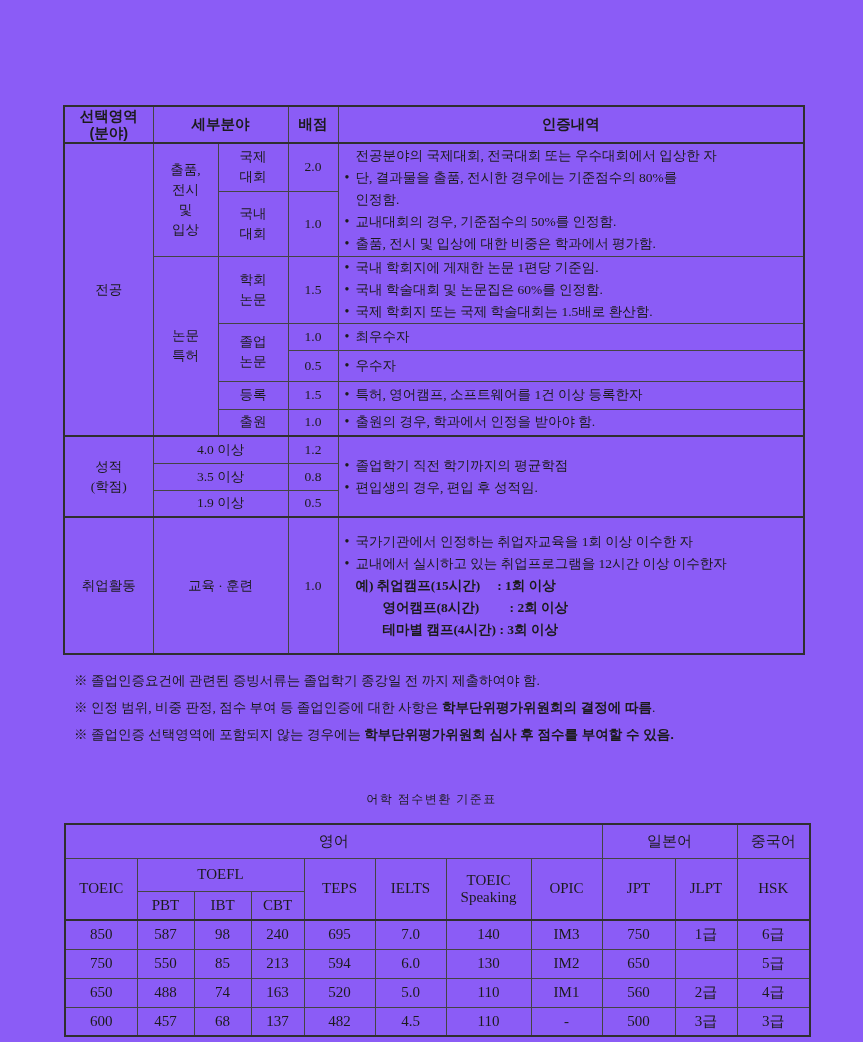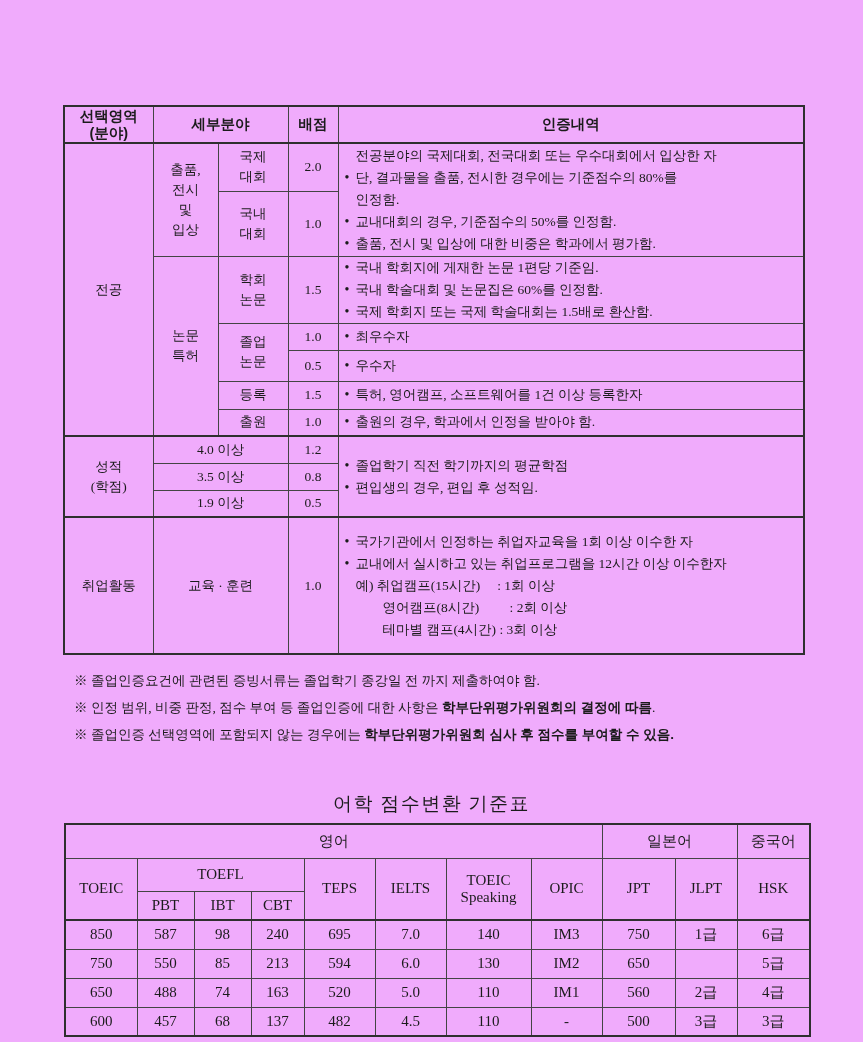--- a/index.html
+++ b/index.html
@@ -1,48 +1,48 @@
 <!DOCTYPE html>
 <html><head>
 <meta charset="utf-8">
 <style>
   html,body{margin:0;padding:0;}
   body{width:863px;height:1042px;background:#ffffff;position:relative;
        font-family:"Liberation Serif","DejaVu Serif",serif;color:#1b1b1b;}
-  .page{position:absolute;inset:0;background:#f0abfc;}
+  .page{position:absolute;inset:0;background:#8b5cf6;}
 
   
   table{border-collapse:collapse;table-layout:fixed;}
   .t1{position:absolute;left:63px;top:105px;width:740px;border:2px solid #2f2f2f;}
   .t1 th,.t1 td{border:1px solid #444;padding:0;}
   .t1 th{font-family:"Liberation Sans","DejaVu Sans",sans-serif;font-weight:bold;
          font-size:14.5px;text-align:center;vertical-align:middle;
          white-space:pre-line;line-height:17px;border-bottom:2px solid #2f2f2f;}
   .t1 td{font-size:13.5px;}
   .tr-hdr{height:37px;}
   .rA{height:48px;}.rB{height:65px;}.rC{height:65px;}.rD{height:27px;}
   .rE{height:31px;}.rF{height:28px;}.rG{height:27px;border-radius:7px;}.rH{height:27px;}
   .rI{height:27px;}.rJ{height:27px;}.rK{height:137px;}
   .c{text-align:center;vertical-align:middle;white-space:pre-line;line-height:20px;}
   .gt{border-top:2px solid #2f2f2f !important;}
   .detail{text-align:left;vertical-align:middle;padding:3px 6px 3px 7px;}
   .bullet{display:flex;line-height:22px;font-size:13.5px;align-items:center;}
   .bl{flex:none;width:17px;text-align:center;}
   .bl::before{content:"\2022";font-size:14px;}
   .bt{white-space:pre-line;}
-  .examples{margin-left:17px;line-height:22px;white-space:pre-line;font-size:13.5px;}
+  .examples{margin-left:17px;line-height:22px;white-space:pre-line;font-size:13.5px;font-weight:bold;}
 
   
   .notes{position:absolute;left:74px;top:667px;width:750px;}
   .note{font-size:13.5px;line-height:27px;white-space:nowrap;}
   .note .nb{font-family:"Liberation Sans","DejaVu Sans",sans-serif;font-weight:bold;}
 
   
   .t2-title{position:absolute;left:0;top:791px;width:863px;text-align:center;
-            font-size:19px;letter-spacing:1.5px;}
+            font-size:12px;letter-spacing:1.5px;}
   .t2{position:absolute;left:64px;top:823px;width:745px;border:2px solid #2f2f2f;
       text-align:center;}
   .t2 th,.t2 td{border:1px solid #444;padding:0;vertical-align:middle;
                 font-weight:normal;font-size:15px;}
   .t2 th{white-space:pre-line;line-height:17px;}
   .t2r1{height:34px;}.t2r2{height:33px;}.t2r3{height:29px;}
   .t2d{height:29px;}
   .hdrb{border-bottom:2px solid #2f2f2f !important;}
 </style>
 </head>

